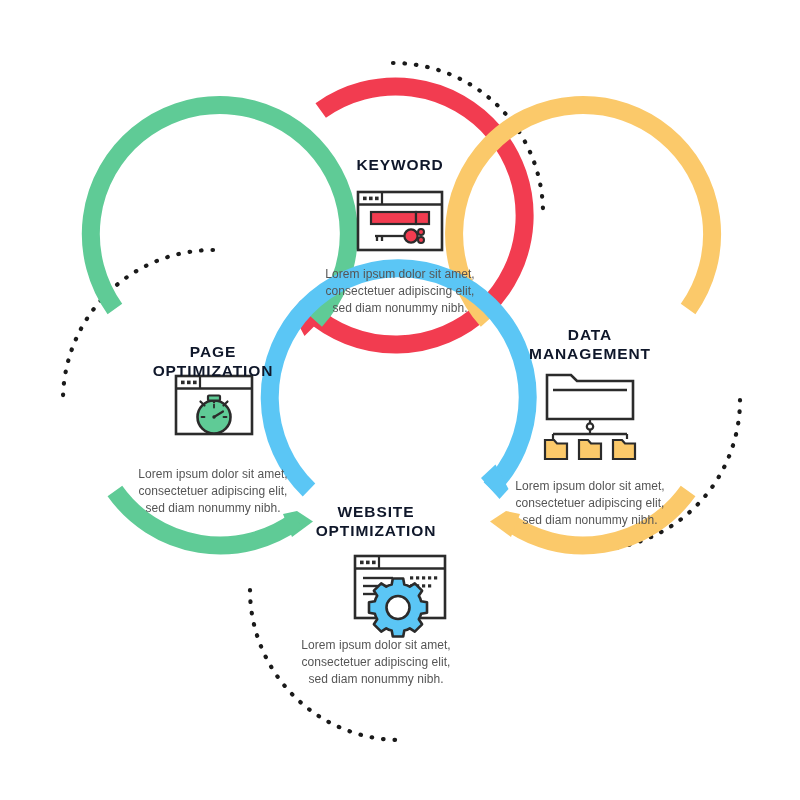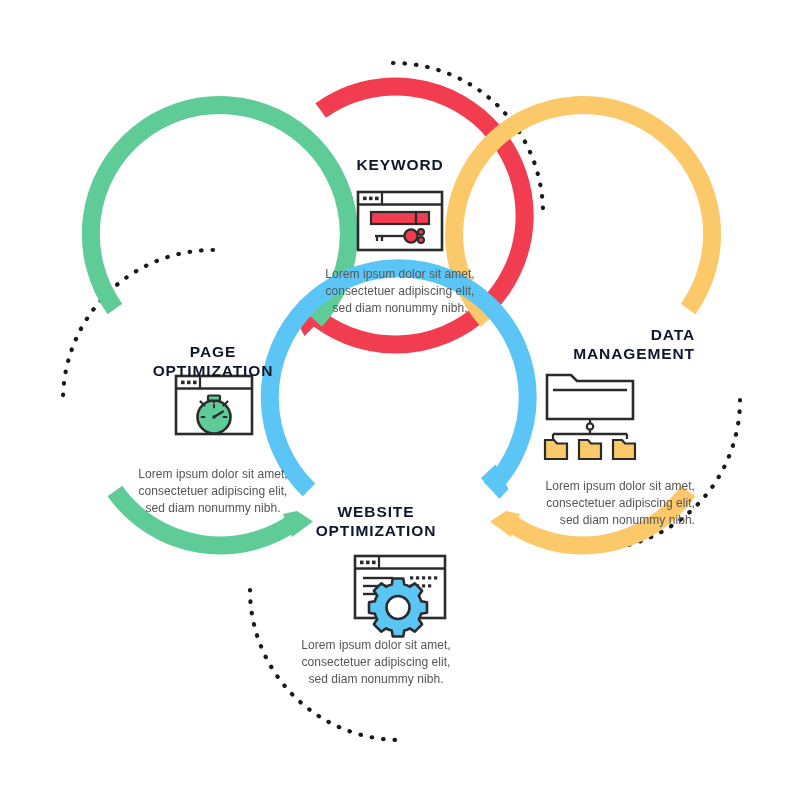--- a/index.html
+++ b/index.html
@@ -44,21 +44,21 @@
     font-size: 12px;
     color: #555555;
     line-height: 1.42;
     letter-spacing: 0.05px;
     margin: 9px 0 0 0;
     white-space: pre-line;
   }
   
   #node-keyword   { left: 400px; top: 155px; }
   #node-page      { left: 213px; top: 342px; }
-  #node-data      { left: 590px; top: 325px; text-align: right; }
+  #node-data      { left: 590px; top: 325px; }
   #node-website   { left: 376px; top: 502px; }
 </style>
 </head>
 <body>
 
 <div id="infographic">
 
   <svg id="diagram-svg" viewBox="0 0 800 800">
     <defs>
       

